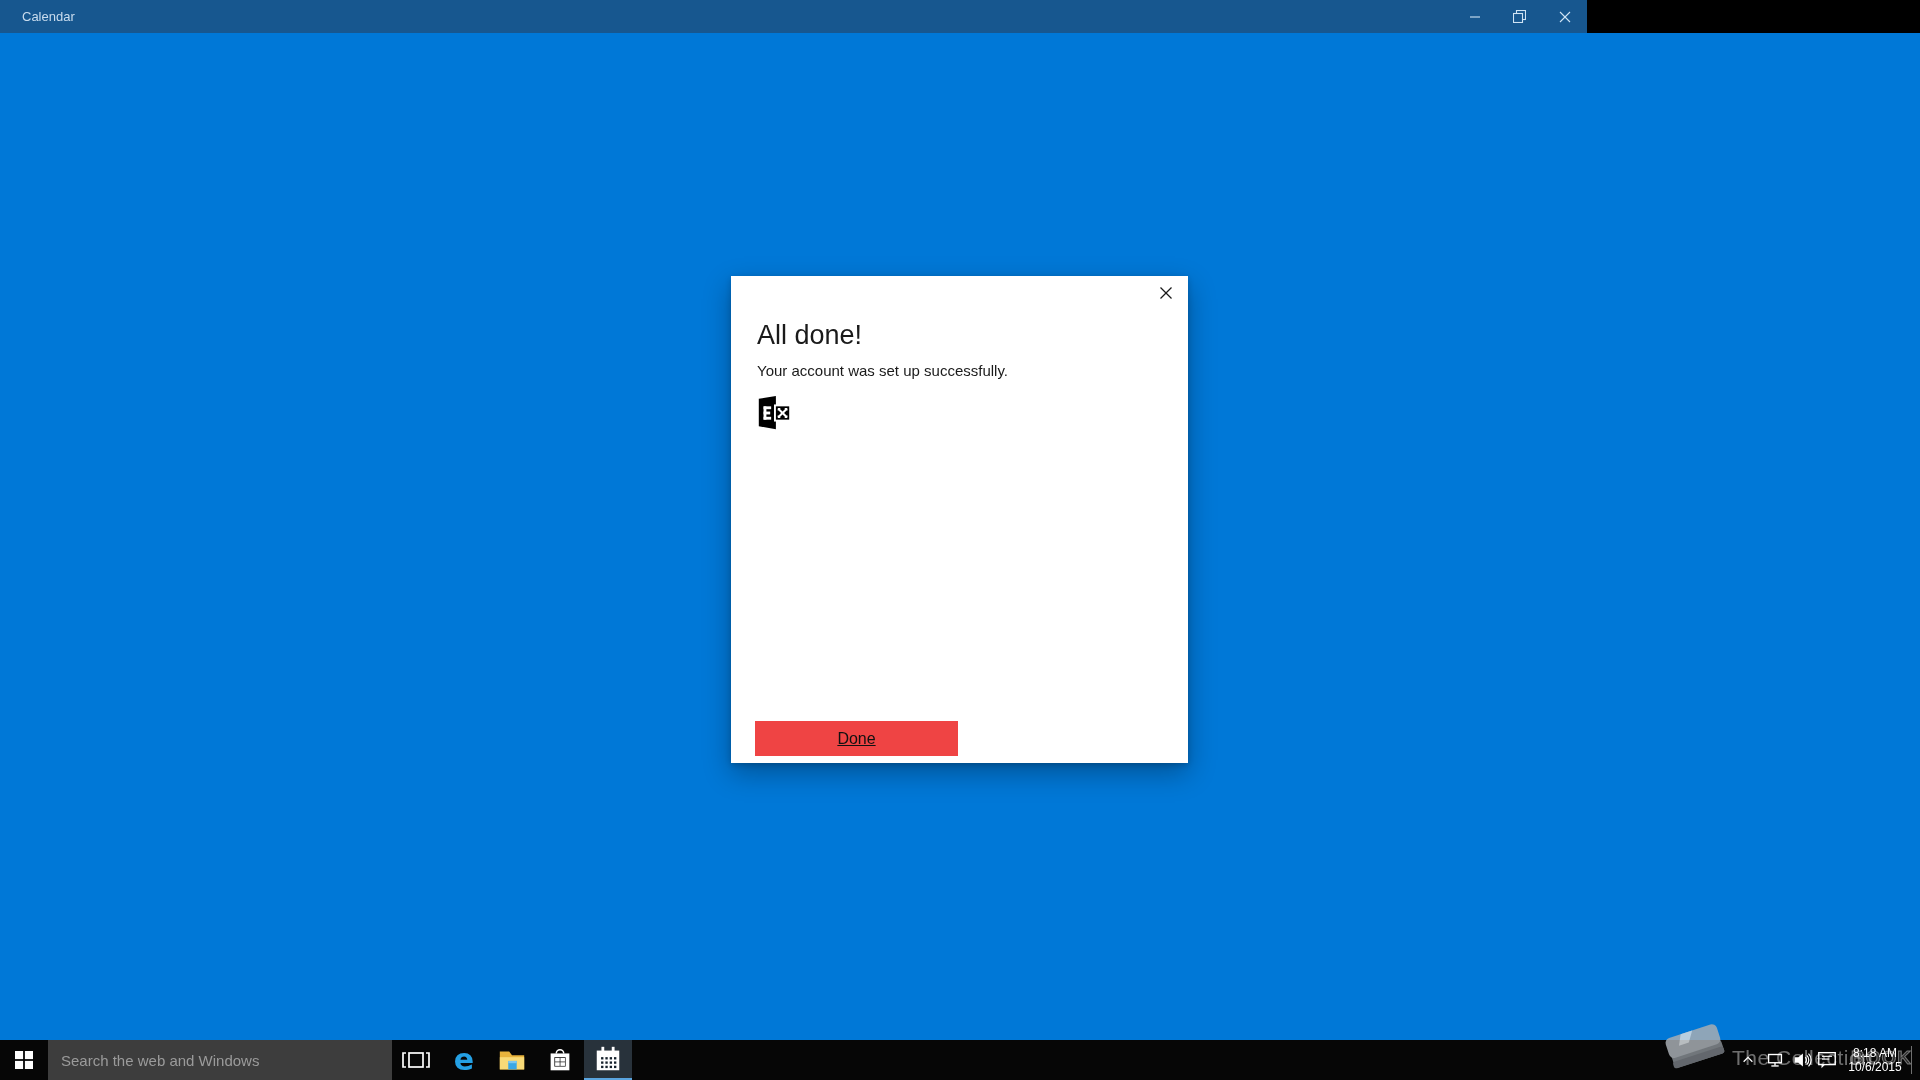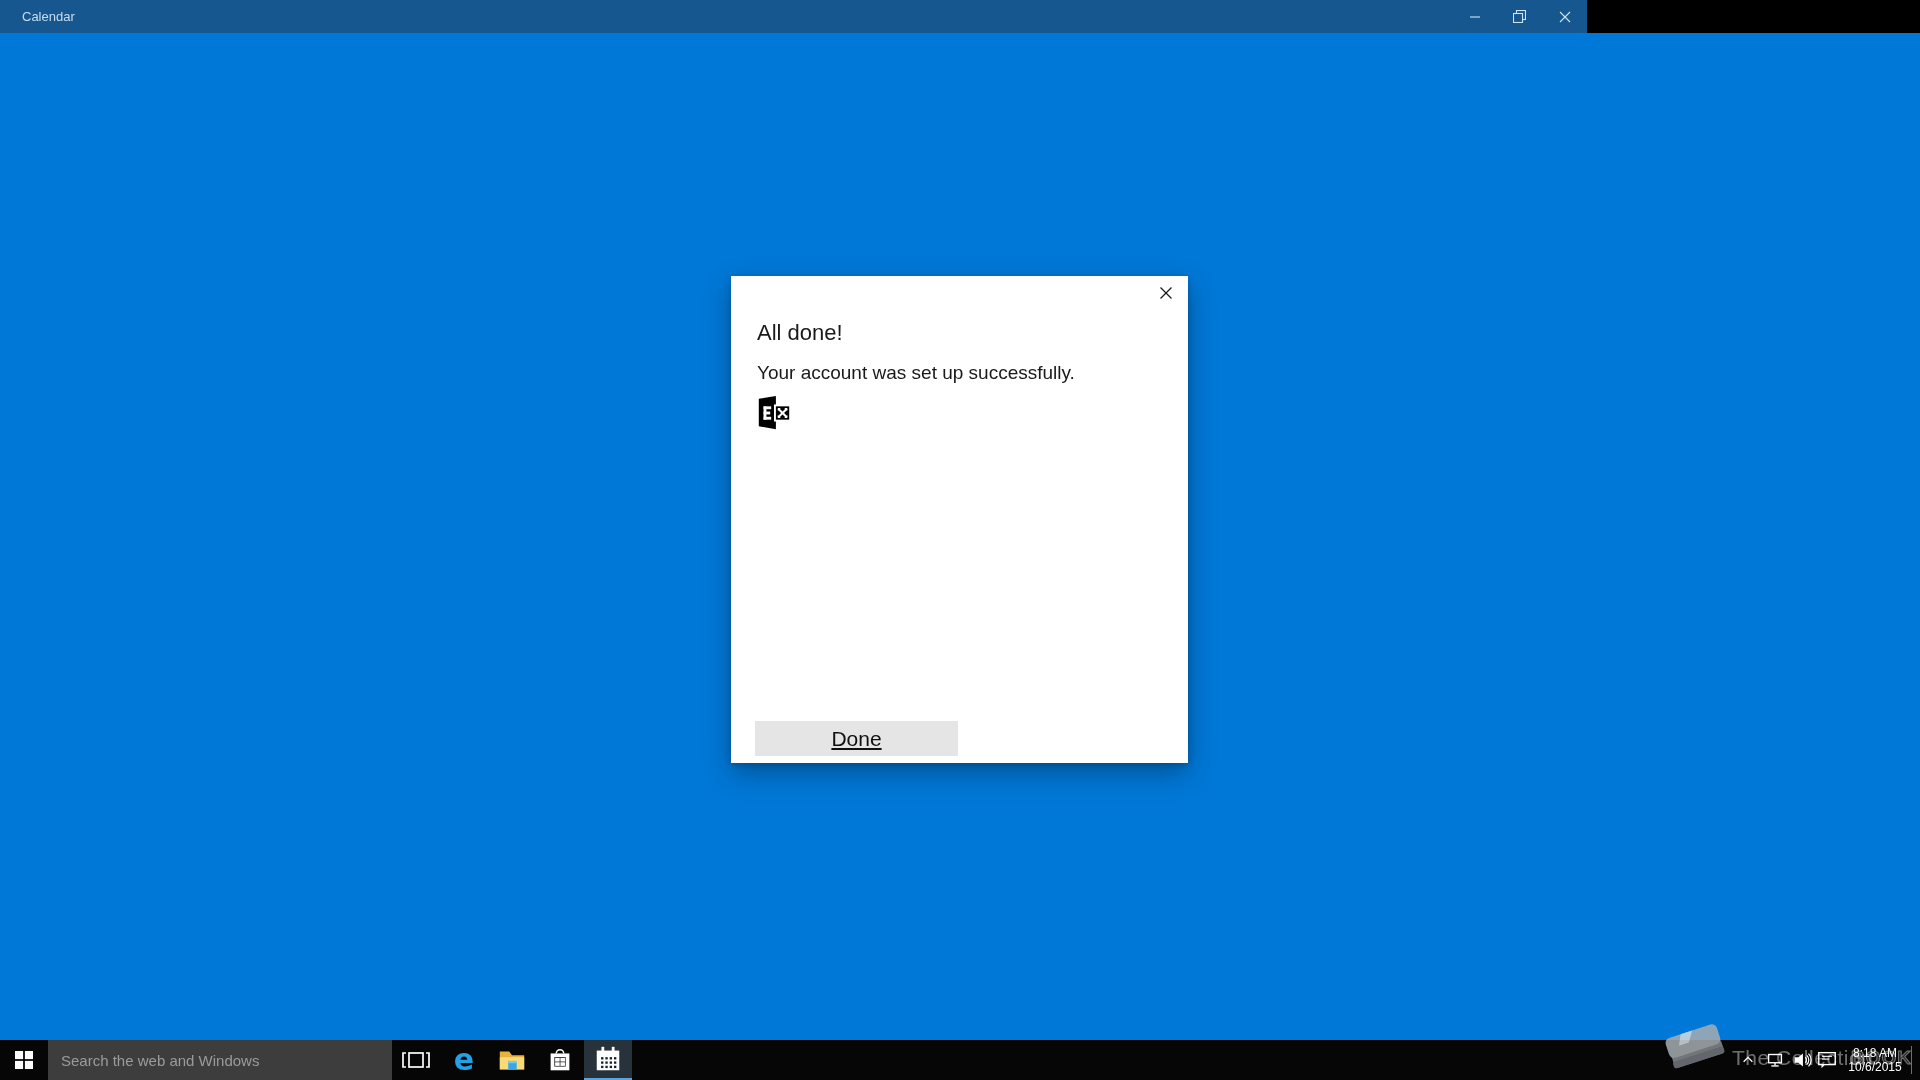--- a/index.html
+++ b/index.html
@@ -15,25 +15,25 @@
   .win-btn svg { display:block; }
 
   
   .desktop { position:absolute; left:0; top:33px; width:1920px; height:1007px; background:#0078d7; }
 
   
   .dialog { position:absolute; left:731px; top:276px; width:457px; height:487px; background:#ffffff;
             box-shadow:0 10px 26px rgba(0,0,0,0.30), 0 2px 6px rgba(0,0,0,0.18); }
   .dlg-close { position:absolute; top:4px; right:8px; width:28px; height:26px; border:none;
                background:transparent; display:flex; align-items:center; justify-content:center; }
-  .dlg-title { position:absolute; left:26px; top:44px; font-size:22px; font-weight:400; color:#1a1a1a; }
-  .dlg-subtitle { position:absolute; left:26px; top:86px; font-size:19px; color:#1a1a1a; }
+  .dlg-title { position:absolute; left:26px; top:44px; font-size:27px; font-weight:400; color:#1a1a1a; }
+  .dlg-subtitle { position:absolute; left:26px; top:86px; font-size:15px; color:#1a1a1a; }
   .dlg-account-icon { position:absolute; left:24px; top:118px; width:38px; height:38px; }
-  .dlg-done { position:absolute; left:24px; top:445px; width:203px; height:35px; background:#e5e5e5;
-              border:none; font-size:21px; color:#111; font-family:"Liberation Sans",sans-serif;text-decoration:underline; }
+  .dlg-done { position:absolute; left:24px; top:445px; width:203px; height:35px; background:#ef4444;
+              border:none; font-size:16px; color:#111; font-family:"Liberation Sans",sans-serif;text-decoration:underline; }
 
   
   .taskbar { position:absolute; left:0; top:1040px; width:1920px; height:40px; background:#060606; }
   .tb-btn { position:absolute; top:0; height:40px; border:none; background:transparent;
             display:flex; align-items:center; justify-content:center; z-index:2; }
   .start-btn { left:0; width:48px; }
   .searchbox { position:absolute; left:48px; top:0; width:344px; height:40px; z-index:2; }
   .searchbox input { width:100%; height:100%; background:#3d3d3d; border:none; outline:none;
                      color:#cccccc; font-size:15px; padding-left:13px;
                      font-family:"Liberation Sans",sans-serif; }

